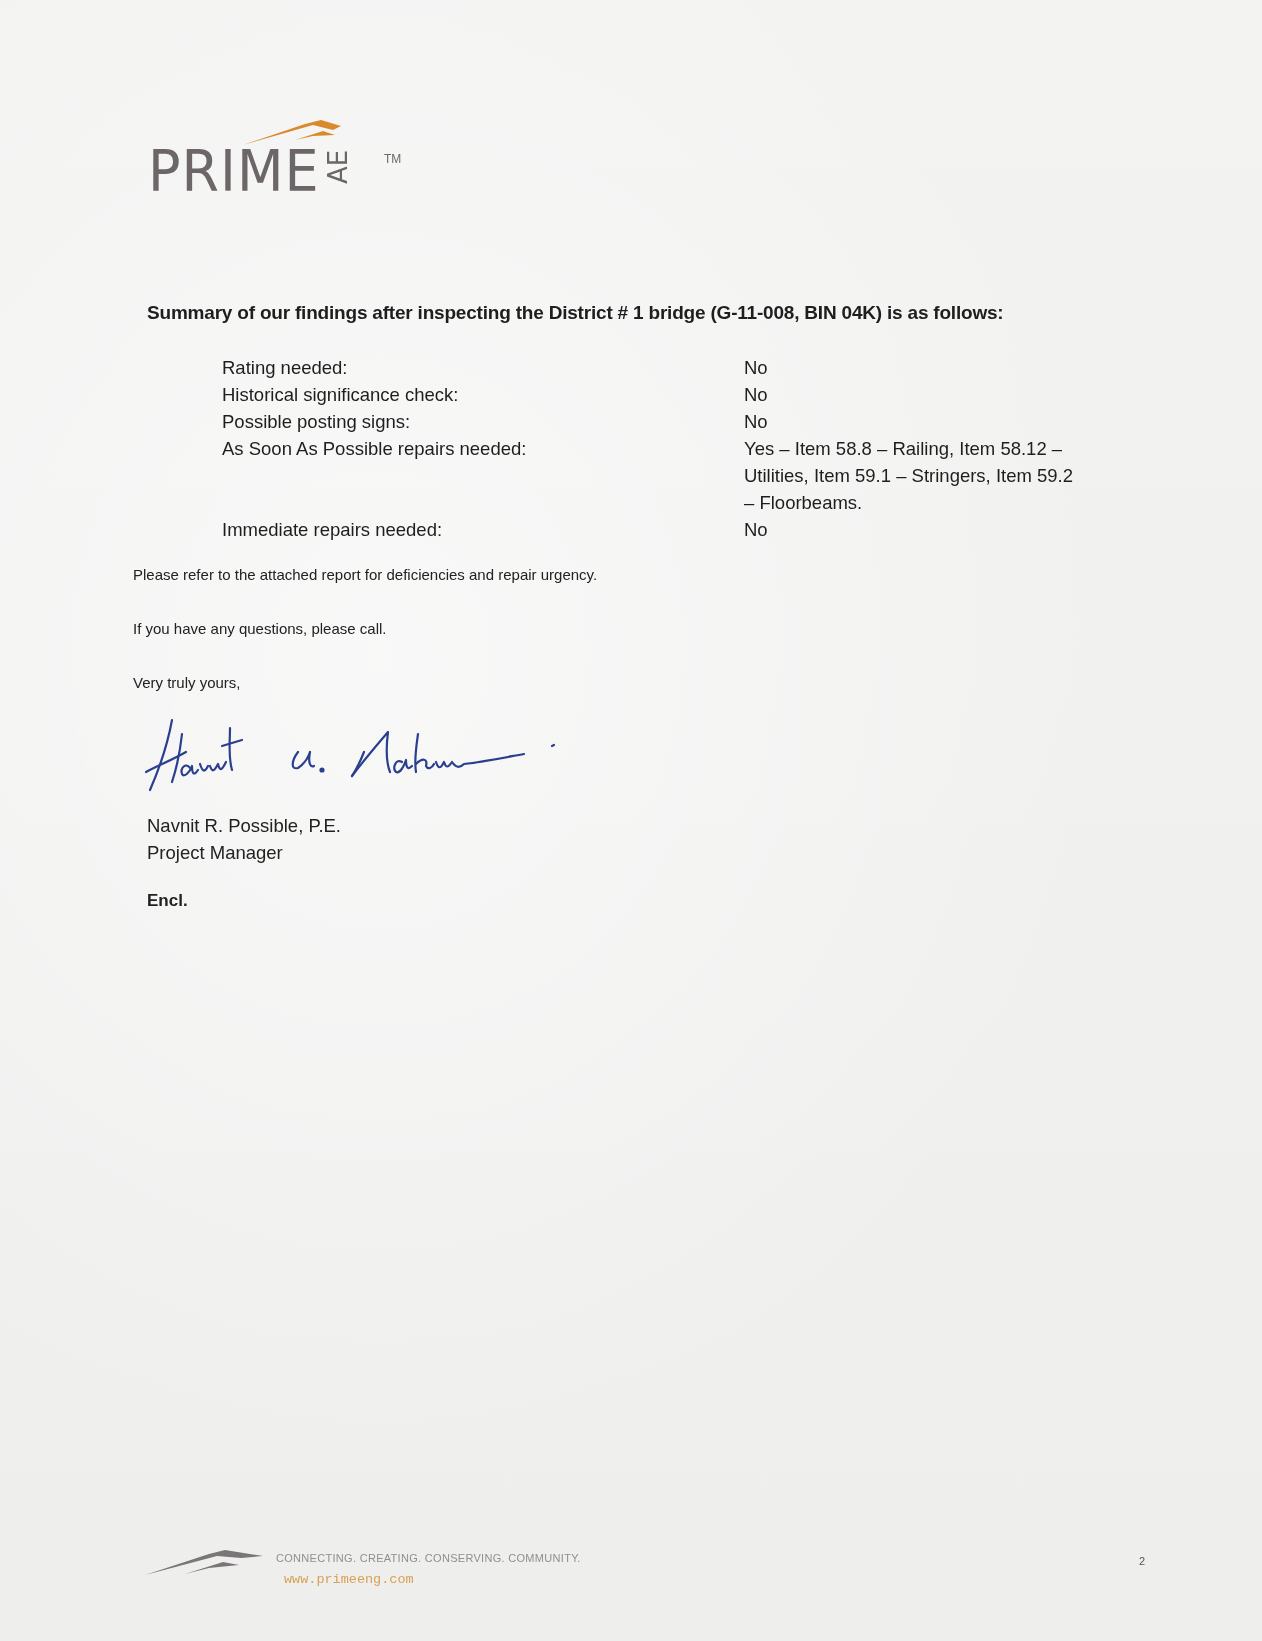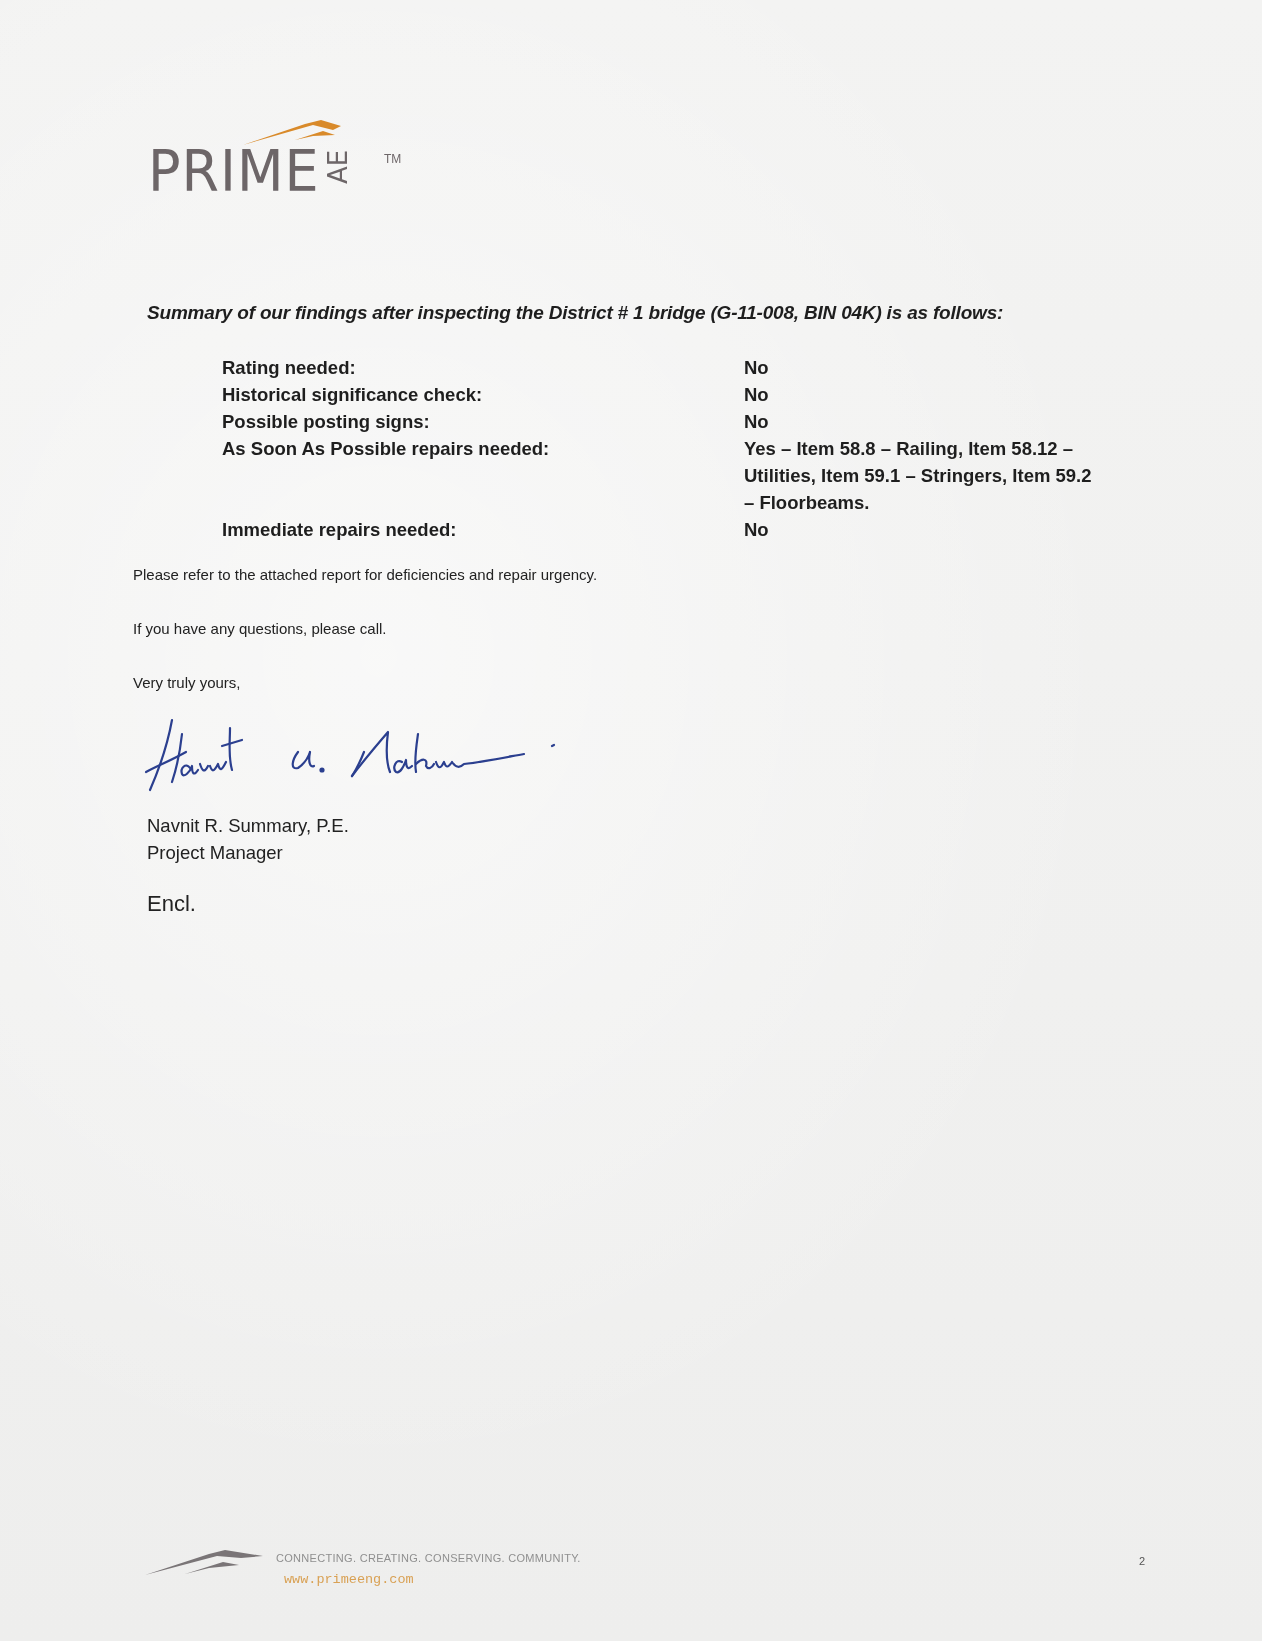--- a/index.html
+++ b/index.html
@@ -66,32 +66,31 @@
       top: 0;
     }
     .heading {
       position: absolute;
       left: 147px;
       top: 302px;
       font-size: 19px;
       font-weight: bold;
       color: #1e1e1e;
       letter-spacing: -0.2px;
-      font-style: italic;
     }
     .findings {
       position: absolute;
       left: 222px;
       top: 354px;
       width: 920px;
     }
     .finding-row {
       display: flex;
       font-size: 18.5px;
-      font-weight: bold;
+      font-weight: normal;
       line-height: 27px;
       color: #1e1e1e;
     }
     .finding-label {
       width: 522px;
       flex: 0 0 522px;
     }
     .finding-value {
       width: 400px;
     }
@@ -111,22 +110,23 @@
       left: 147px;
       top: 812px;
       font-size: 18.5px;
       line-height: 27px;
       color: #222;
     }
     .encl {
       position: absolute;
       left: 147px;
       top: 891px;
-      font-size: 22px;
+      font-size: 17px;
       color: #222;
+      font-weight: bold;
     }
     .footer-logo {
       position: absolute;
       left: 145px;
       top: 1548px;
     }
     .footer-tagline {
       position: absolute;
       left: 276px;
       top: 1552px;
@@ -214,21 +214,21 @@
       <path d="M210,64 C222,48 234,34 246,20 C244,36 244,50 248,60"></path>
       <path d="M260,50 C254,46 250,56 254,60 C258,62 262,54 264,48 C264,56 266,58 270,54"></path>
       <path d="M276,22 C274,36 272,48 274,60"></path>
       <path d="M274,52 C280,46 286,46 284,54 C286,58 290,56 292,52"></path>
       <path d="M294,50 C296,56 298,58 302,50 C304,56 306,56 310,50 C314,56 318,56 322,52 C340,50 360,46 382,42"></path>
       <path d="M410,34 L412,33"></path>
     </g>
   </svg>
 
   <div class="sig-block">
-    <div>Navnit R. Summary, P.E.</div>
+    <div>Navnit R. Possible, P.E.</div>
     <div>Project Manager</div>
   </div>
 
   <div class="encl">Encl.</div>
 
   <svg class="footer-logo" width="120" height="30" viewBox="0 0 120 30">
     <polygon points="0,27 64,6 80,2 118,8 96,10 72,8" fill="#7a7577"></polygon>
     <polygon points="40,26 78,14 94,17 64,20" fill="#7a7577"></polygon>
   </svg>
   <div class="footer-tagline">CONNECTING. CREATING. CONSERVING. COMMUNITY.</div>

